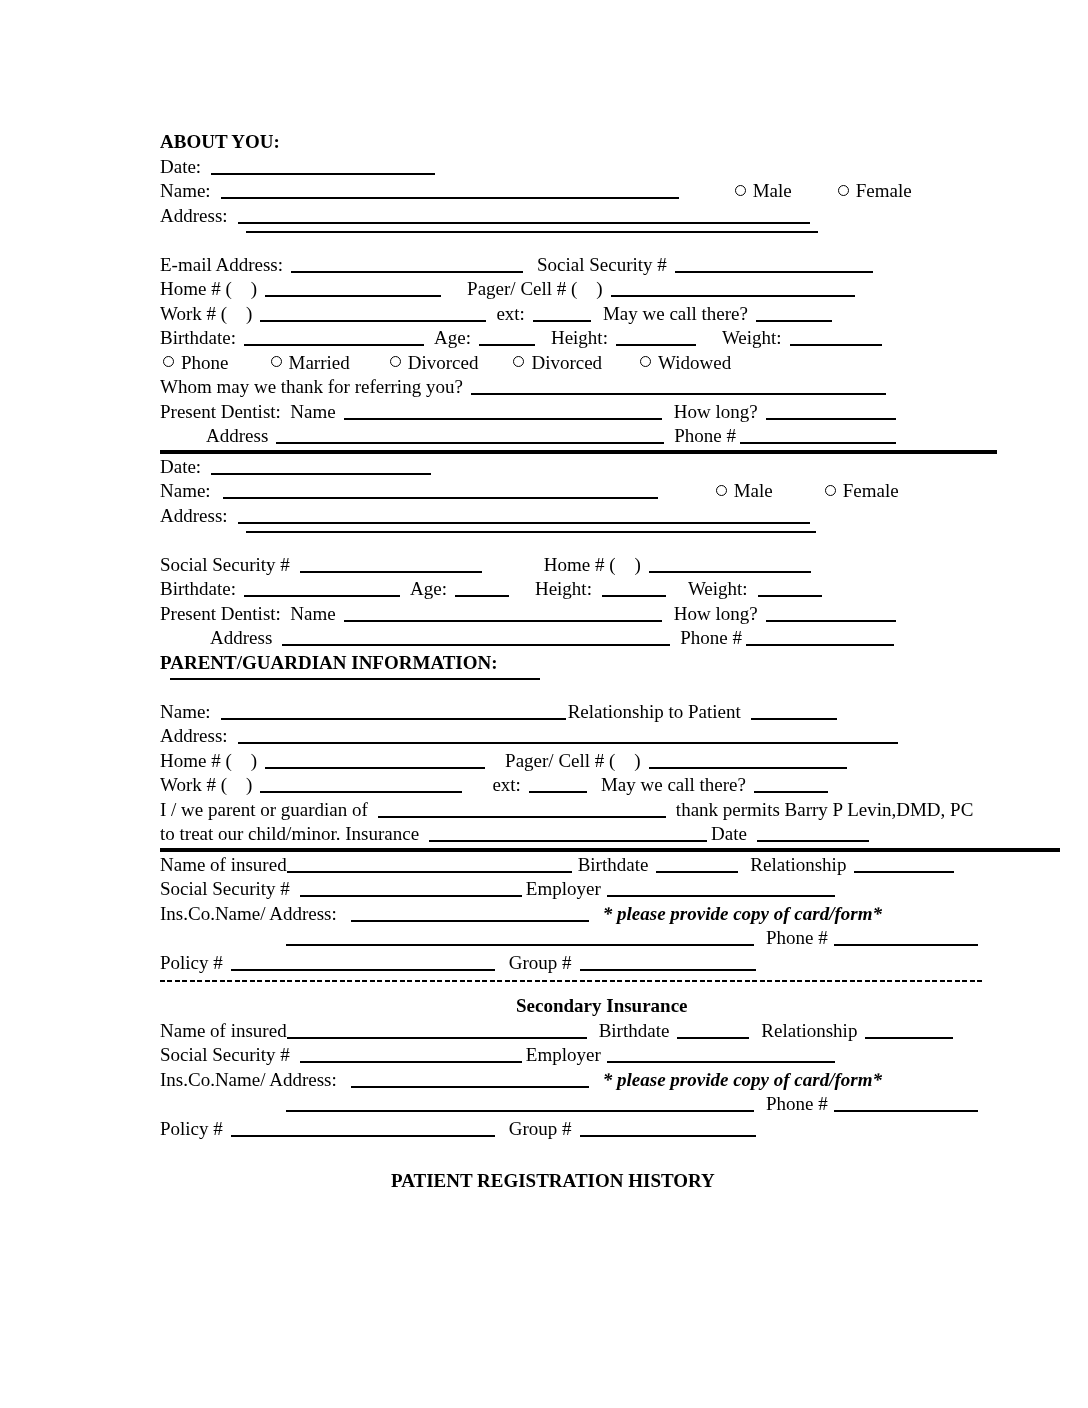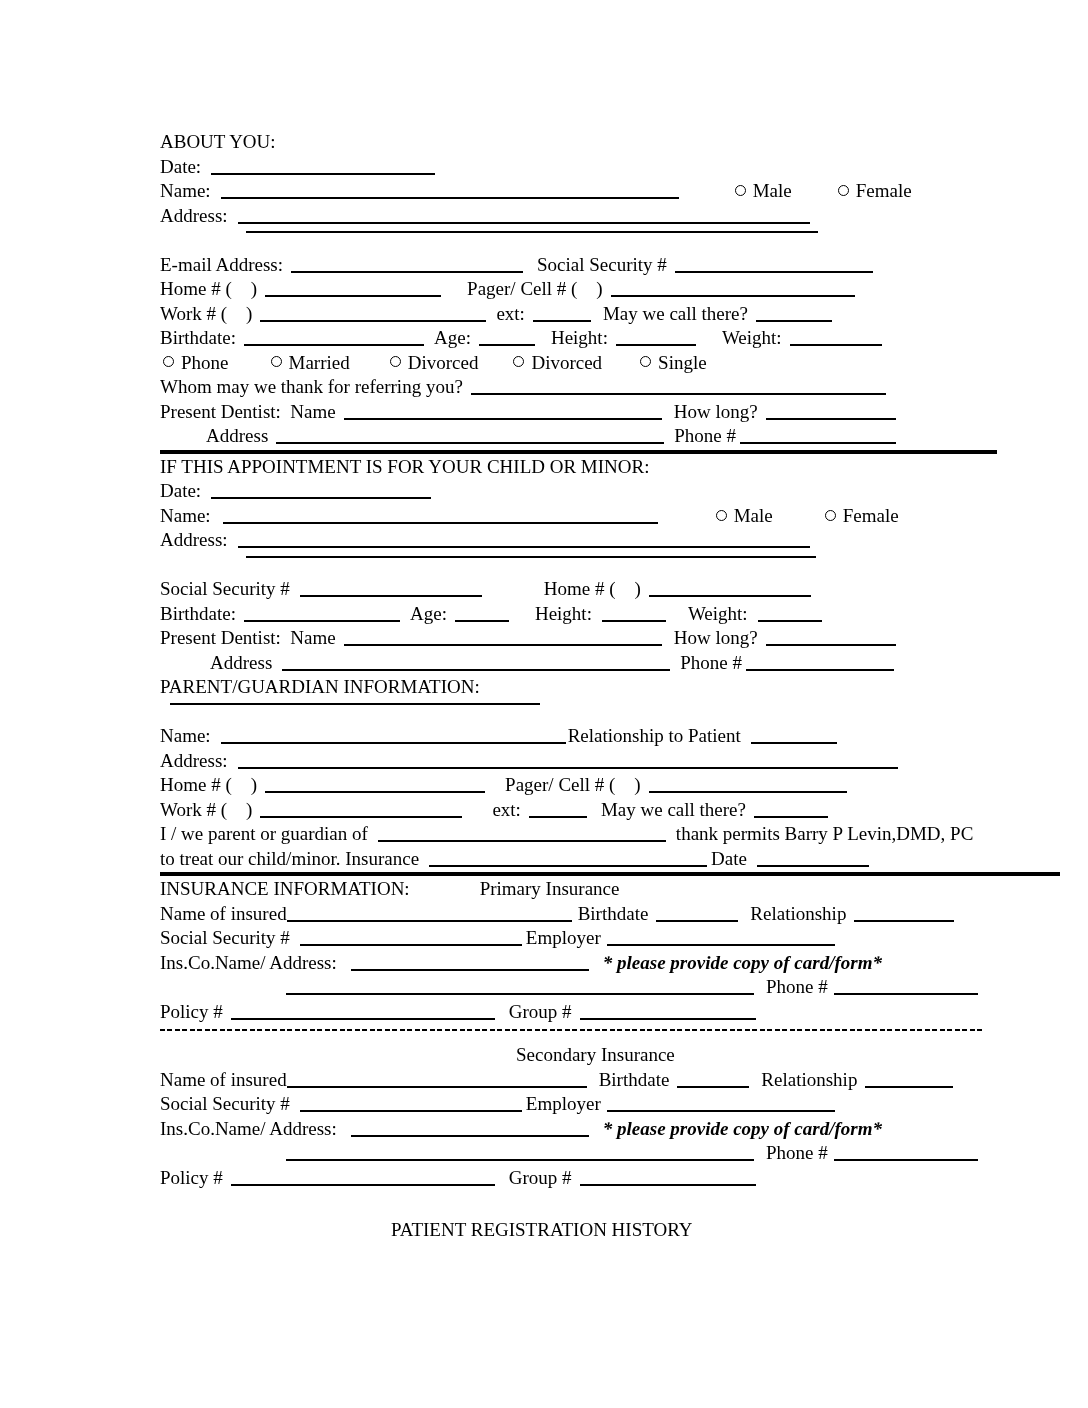--- a/index.html
+++ b/index.html
@@ -9,21 +9,21 @@
     background:#ffffff;
     color:#000;
     font-family:"Liberation Serif","DejaVu Serif",serif;
     font-size:19px;
     line-height:24.5px;
     overflow:hidden;
   }
   .content{position:absolute;left:160px;top:130px;width:880px;}
   .row{display:flex;align-items:baseline;white-space:pre;height:24.5px;}
   .lbl{white-space:pre;}
-  .h{font-weight:normal;white-space:pre;}
+  .h{font-weight:bold;white-space:pre;}
   .b{
     display:inline-block;
     height:1px;
     border-bottom:2px solid #000;
     transform:translateY(2px);
     flex:0 0 auto;
   }
   .radio{
     display:inline-block;
     width:9px;height:9px;
@@ -124,21 +124,21 @@
       <span class="opt" style="margin-left:40px">
         <span class="radio"></span>
         <span class="lbl">Divorced</span>
       </span>
       <span class="opt" style="margin-left:35px">
         <span class="radio"></span>
         <span class="lbl">Divorced</span>
       </span>
       <span class="opt" style="margin-left:38px">
         <span class="radio"></span>
-        <span class="lbl">Single</span>
+        <span class="lbl">Widowed</span>
       </span>
     </div>
 
     <div class="row">
       <span class="lbl">Whom may we thank for referring you?</span>
       <span class="b" style="width:415px;margin-left:8px"></span>
     </div>
 
     <div class="row">
       <span class="lbl">Present Dentist:  Name</span>
@@ -149,21 +149,20 @@
 
     <div class="row">
       <span class="lbl" style="margin-left:46px">Address</span>
       <span class="b" style="width:388px;margin-left:8px"></span>
       <span class="lbl" style="margin-left:10px">Phone #</span>
       <span class="b" style="width:156px;margin-left:4px"></span>
     </div>
 
     <div class="rule" style="width:837px"></div>
 
-    <div class="row"><span class="h">IF THIS APPOINTMENT IS FOR YOUR CHILD OR MINOR:</span></div>
 
     <div class="row">
       <span class="lbl">Date:</span>
       <span class="b" style="width:220px;margin-left:10px"></span>
     </div>
 
     <div class="row">
       <span class="lbl">Name:</span>
       <span class="b" style="width:435px;margin-left:12px"></span>
       <span class="opt" style="margin-left:58px">
@@ -260,24 +259,20 @@
 
     <div class="row">
       <span class="lbl">to treat our child/minor. Insurance</span>
       <span class="b" style="width:278px;margin-left:10px"></span>
       <span class="lbl" style="margin-left:4px">Date</span>
       <span class="b" style="width:112px;margin-left:10px"></span>
     </div>
 
     <div class="rule" style="width:900px"></div>
 
-    <div class="row">
-      <span class="h">INSURANCE INFORMATION:</span>
-      <span class="h" style="margin-left:70px">Primary Insurance</span>
-    </div>
 
     <div class="row">
       <span class="lbl">Name of insured</span>
       <span class="b" style="width:285px"></span>
       <span class="lbl" style="margin-left:6px">Birthdate</span>
       <span class="b" style="width:82px;margin-left:8px"></span>
       <span class="lbl" style="margin-left:12px">Relationship</span>
       <span class="b" style="width:100px;margin-left:8px"></span>
     </div>
 

